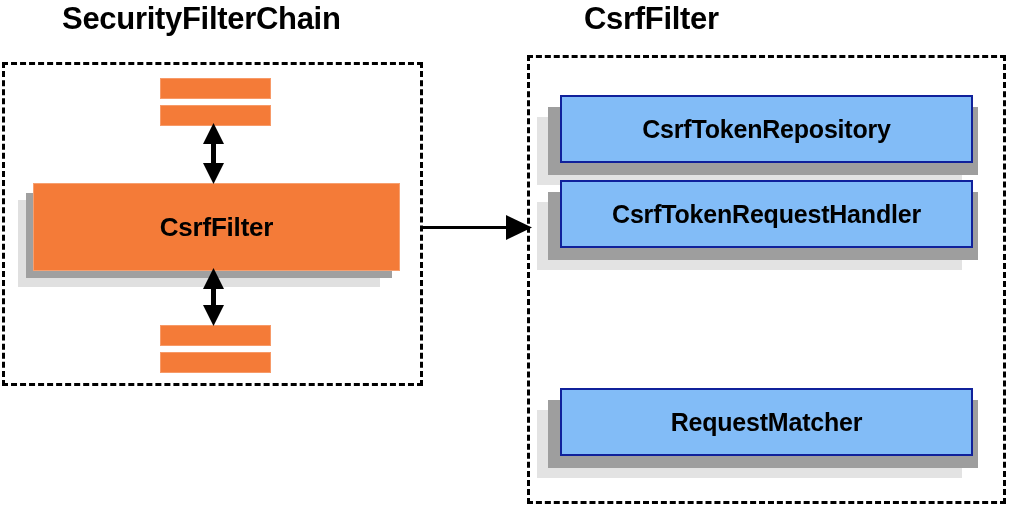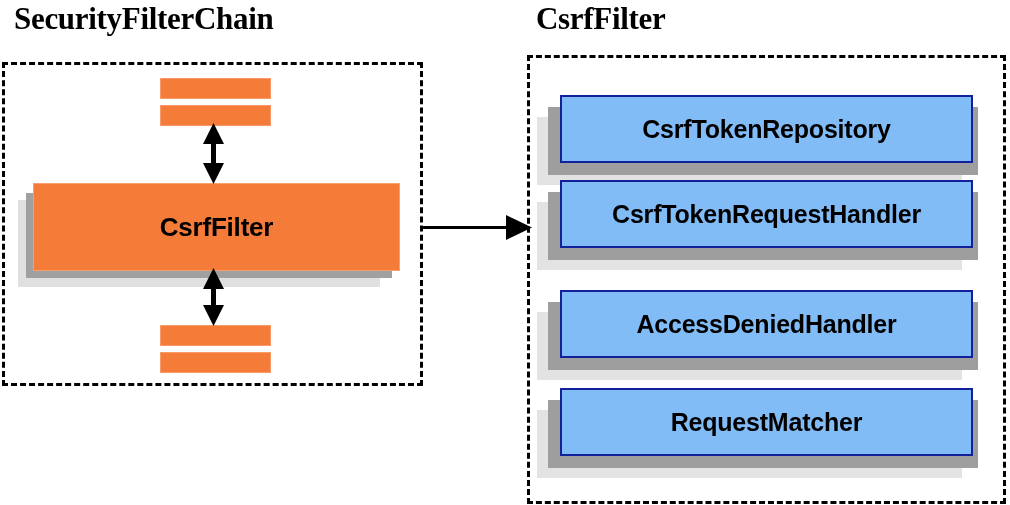--- a/index.html
+++ b/index.html
@@ -18,27 +18,28 @@
   .canvas {
     position: absolute;
     left: 0; top: 0;
     width: 1010px;
     height: 505px;
   }
 
   
   .panel-title {
     position: absolute;
-    font-family: Liberation Serif, serif;
+    font-family: Liberation Sans, sans-serif;
     font-weight: bold;
     font-size: 31px;
     line-height: 36px;
     color: #000000;
     letter-spacing: -0.3px;
     white-space: nowrap;
+    margin-left: 48px;
   }
   #title-left  { left: 14px;  top: 1px; }
   #title-right { left: 536px; top: 1px; }
 
   
   .dashed-panel {
     position: absolute;
     border: 3px dashed #000000;
     box-sizing: border-box;
     background: transparent;
@@ -194,27 +195,20 @@
   </div>
 
   <div class="blue-stack" id="blue-1">
     <div class="blue-shadow-back"></div>
     <div class="blue-shadow-mid"></div>
     <div class="blue-box">
       <span class="box-label">CsrfTokenRequestHandler</span>
     </div>
   </div>
 
-  <div class="blue-stack" id="blue-2">
-    <div class="blue-shadow-back"></div>
-    <div class="blue-shadow-mid"></div>
-    <div class="blue-box">
-      <span class="box-label">AccessDeniedHandler</span>
-    </div>
-  </div>
 
   <div class="blue-stack" id="blue-3">
     <div class="blue-shadow-back"></div>
     <div class="blue-shadow-mid"></div>
     <div class="blue-box">
       <span class="box-label">RequestMatcher</span>
     </div>
   </div>
 
   <svg id="arrow-layer" viewBox="0 0 1010 505" width="1010" height="505">

